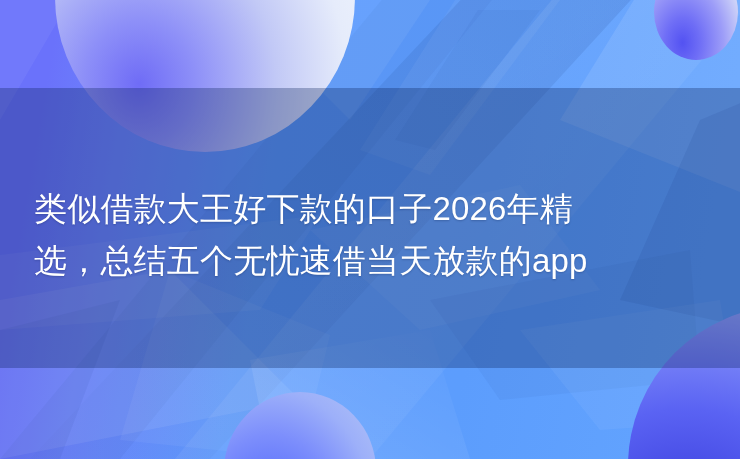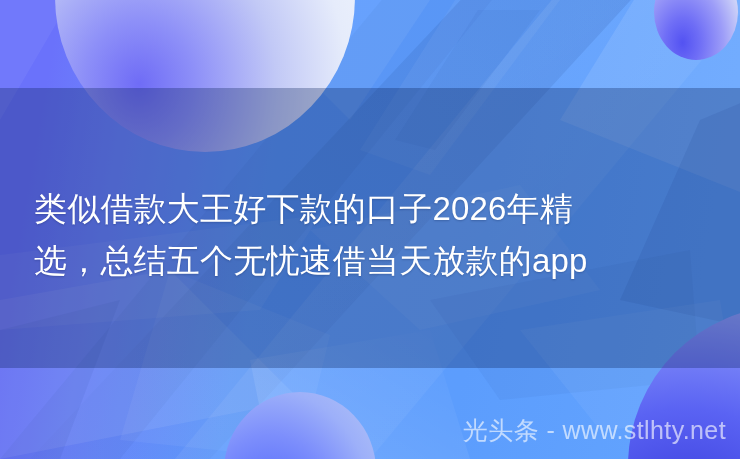--- a/index.html
+++ b/index.html
@@ -179,15 +179,14 @@
 
   <div class="circle circle-top-main"></div>
   <div class="circle circle-top-right"></div>
   <div class="circle circle-bottom-left"></div>
   <div class="circle circle-bottom-right"></div>
 
   <div class="dim-band"></div>
 
   <div class="headline">类似借款大王好下款的口子2026年精选，总结五个无忧速借当天放款的app</div>
 
-  <div class="watermark">光头条 - www.stlhty.net</div>
 
 </div>
 
 </body></html>

